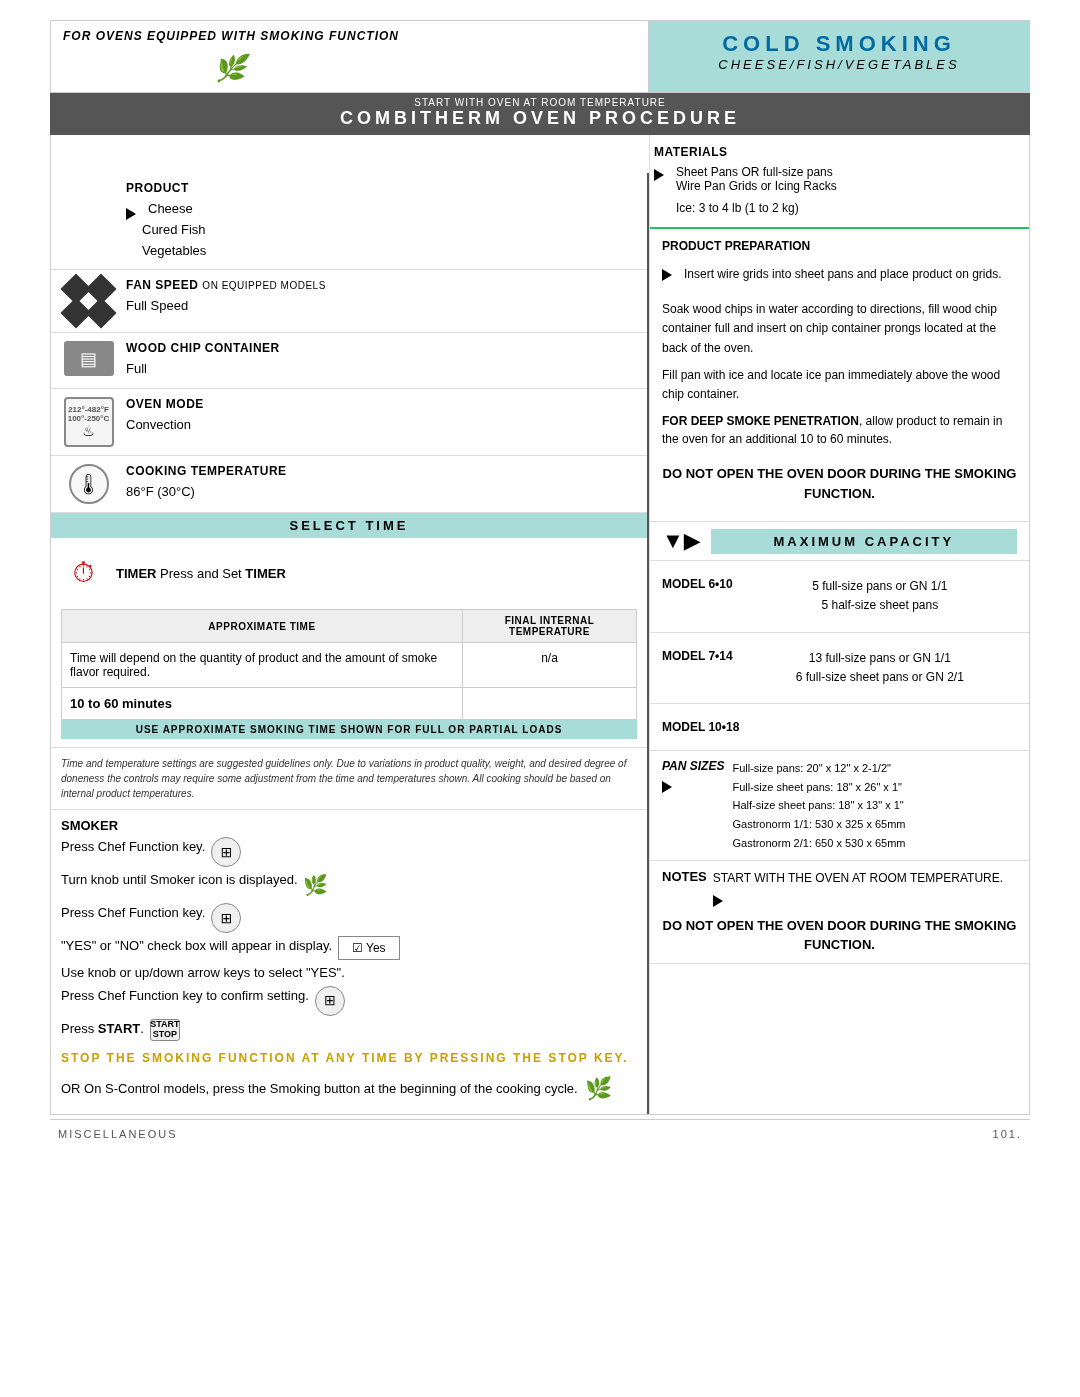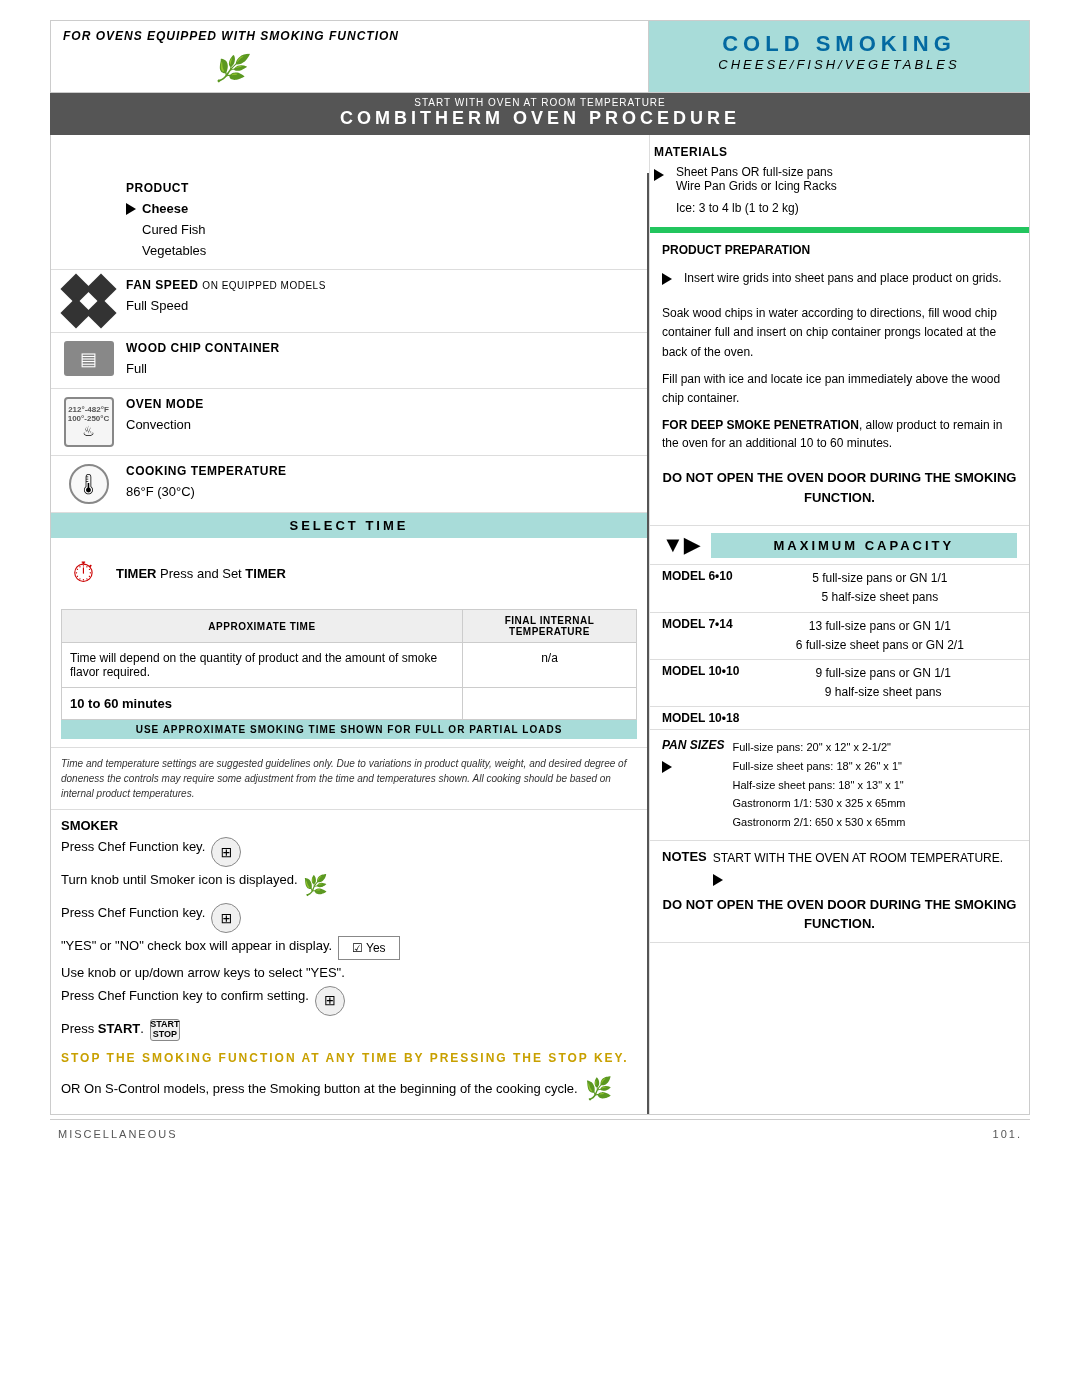--- a/index.html
+++ b/index.html
@@ -304,21 +304,21 @@
       font-size: 13px;
       margin: 4px 0;
       display: flex;
       align-items: center;
       gap: 8px;
     }
 
     
     .right-materials {
       padding: 10px 4px;
-      border-bottom: 6px solid #22c55e;
+      border-bottom: 2px solid #22c55e;
     }
     .materials-label {
       font-weight: bold;
       font-size: 12px;
       text-transform: uppercase;
       margin-bottom: 6px;
       letter-spacing: 0.5px;
     }
 
     .product-prep {
@@ -358,21 +358,21 @@
       font-size: 13px;
       padding: 5px;
       text-transform: uppercase;
     }
     .capacity-section {
       border-bottom: 1px solid #ddd;
     }
     .model-row {
       display: flex;
       border-top: 1px solid #ddd;
-      padding: 4px 12px;
+      padding: 16px 12px;
       gap: 10px;
       align-items: flex-start;
     }
     .model-label {
       font-weight: bold;
       font-size: 12px;
       min-width: 60px;
     }
     .model-value {
       font-size: 12px;
@@ -501,21 +501,21 @@
 
   <div class="main-content">
 
     <div class="left-col">
 
       <div class="section">
         <div class="section-icon"></div>
         <div class="section-content">
           <div class="section-label">PRODUCT</div>
           <div class="section-value">
-            <div style="display:flex;align-items:center;font-weight:bold;">
+            <div style="display:flex;align-items:flex-end;gap:6px;">
               <span class="arrow-bullet"></span>
               <span>Cheese</span>
             </div>
             <div style="padding-left:16px;">
               <span>Cured Fish</span>
             </div>
             <div style="padding-left:16px;">
               <span>Vegetables</span>
             </div>
           </div>
@@ -706,26 +706,20 @@
           </div>
         </div>
 
         <div class="model-row">
           <div class="model-label">MODEL 7•14</div>
           <div class="model-value">
             13 full-size pans or GN 1/1<br>6 full-size sheet pans or GN 2/1
           </div>
         </div>
 
-        <div class="model-row">
-          <div class="model-label">MODEL 10•10</div>
-          <div class="model-value">
-            9 full-size pans or GN 1/1<br>9 half-size sheet pans
-          </div>
-        </div>
 
         <div class="model-row">
           <div class="model-label">MODEL 10•18</div>
         </div>
       </div>
 
       <div class="pan-sizes-section">
         <div style="display:flex; gap:8px; align-items:flex-start;">
           <div>
             <div class="pan-label">

